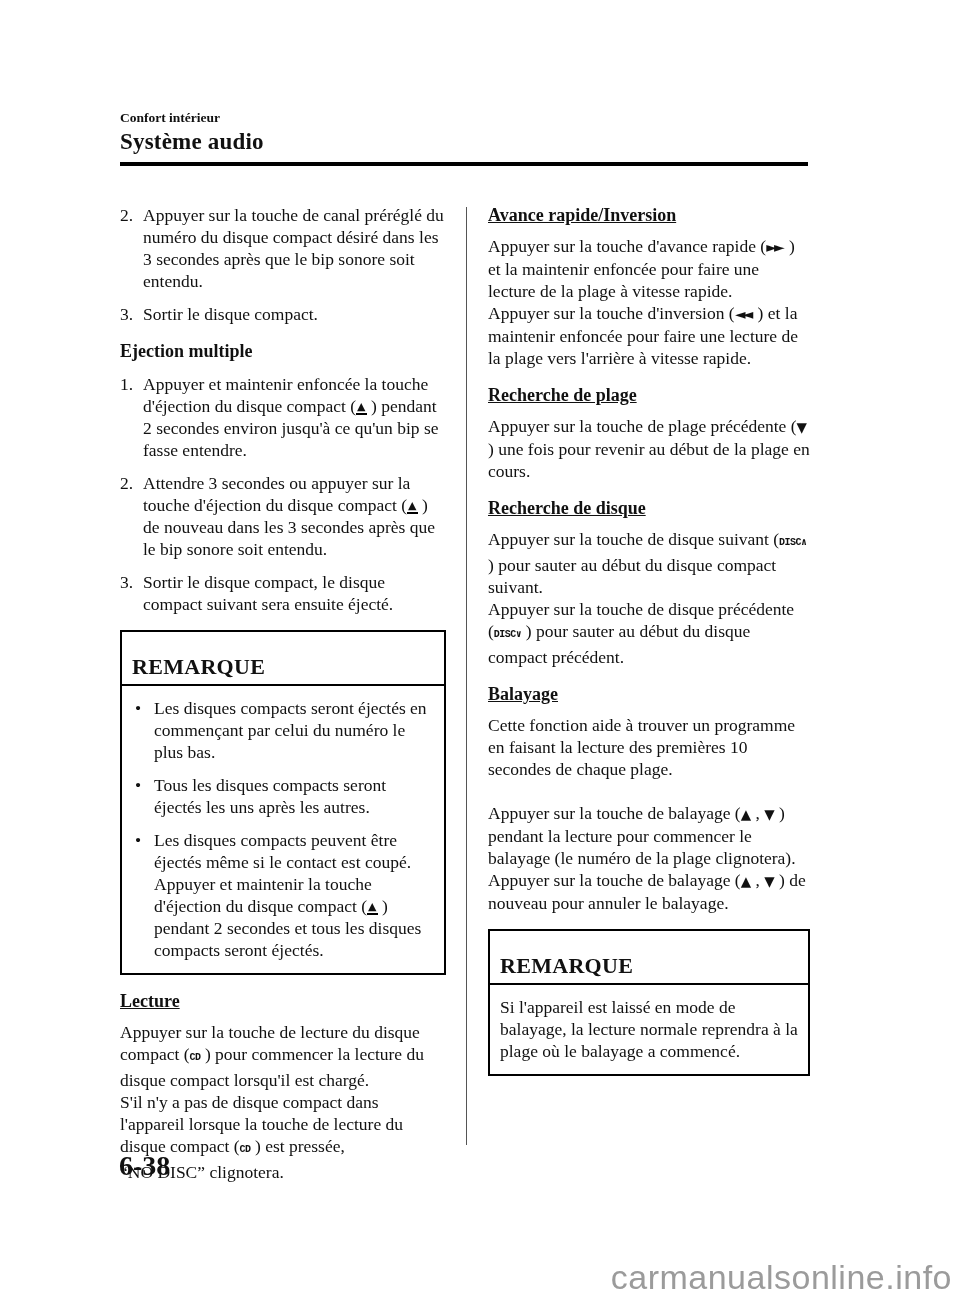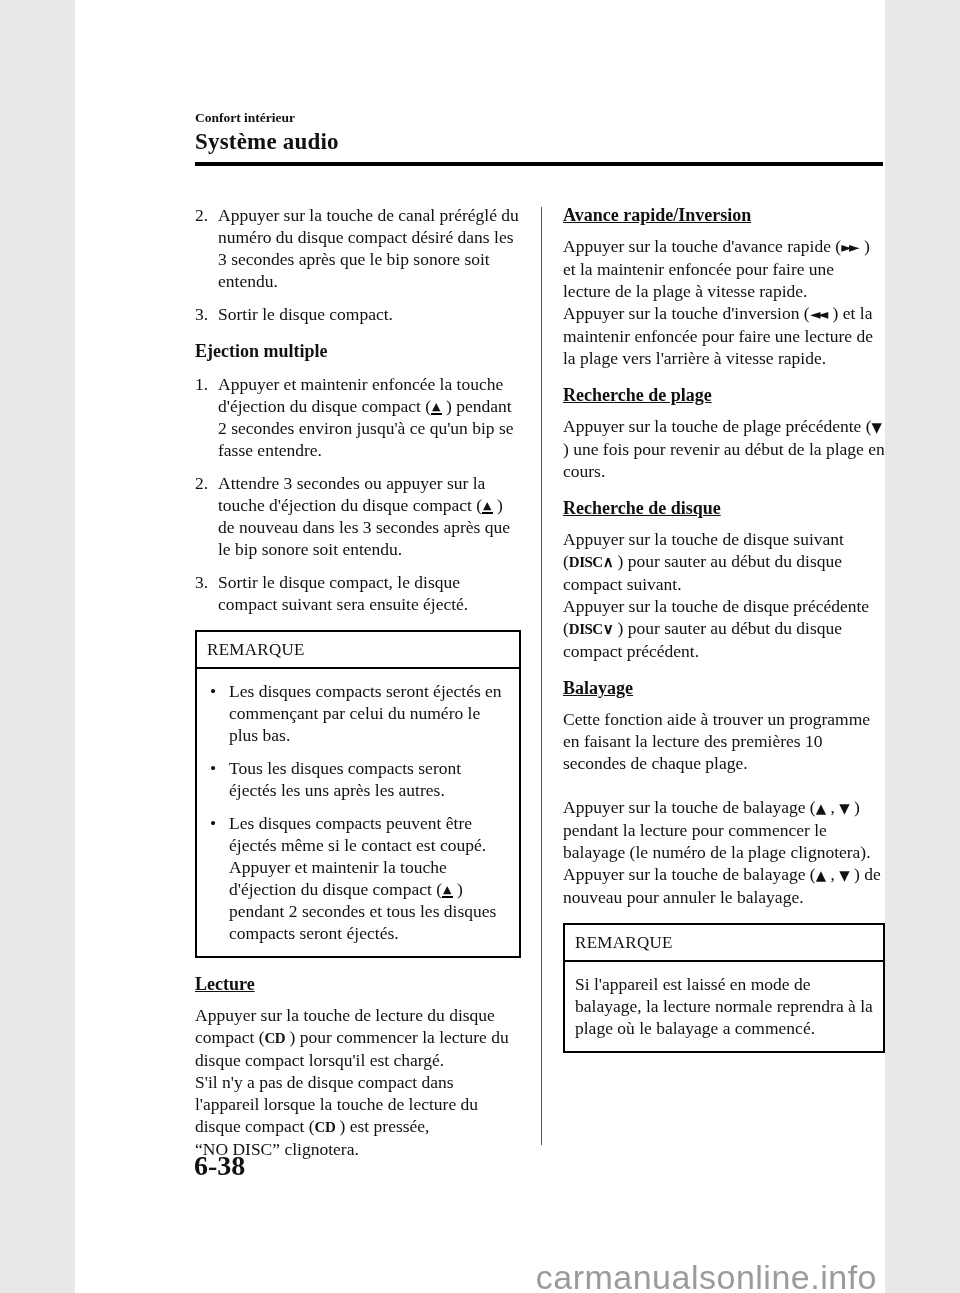--- a/index.html
+++ b/index.html
@@ -1,17 +1,17 @@
 <!DOCTYPE html>
 <html><head>
 <meta charset="utf-8">
 <style>
   html,body { margin:0; padding:0; background:#e8e8e8; }
   .page {
-    position:relative; width:810px; height:1293px; background:#ffffff;
+    position:relative; width:960px; height:1293px; background:#ffffff;
     margin:0 auto; overflow:hidden;
     font-family:"Liberation Serif", serif; color:#111;
   }
   
   .header { position:absolute; left:120px; top:110px; width:688px; }
   .kicker { font-size:13.5px; font-weight:bold; line-height:15px; }
   .doc-title { font-size:23px; font-weight:bold; line-height:26px; margin-top:4px; letter-spacing:0.2px; }
   .rule { margin-top:7px; height:4px; background:#000; }
 
   
@@ -26,29 +26,29 @@
   .li .li-text { flex:1; }
 
   .subhead { font-weight:bold; font-size:18px; margin:15px 0 11px 0; }
   .uhead { font-weight:bold; font-size:18px; text-decoration:underline; margin:15px 0 9px 0; }
   .uhead.first { margin-top:0; }
   .sent { margin:0; }
   .gap { height:22px; }
 
   
   .note { border:2px solid #000; margin-top:15px; background:#fff; }
-  .note-title { font-weight:normal; font-size:17px; padding:7px 10px 6px 10px; border-bottom:2px solid #000; letter-spacing:0.3px; }
+  .note-title { font-weight:bold; font-size:22px; padding:24px 10px 6px 10px; border-bottom:2px solid #000; letter-spacing:0.3px; }
   .note-body { padding:11px 10px 12px 10px; }
   .bullet { display:flex; margin:0 0 11px 0; }
   .bullet:last-child { margin-bottom:0; }
   .bullet .marker { flex:0 0 19px; padding-left:3px; }
   .bullet .b-text { flex:1; }
 
   
-  .btn { font-family:Liberation Serif, serif; font-weight:bold; font-size:15px; letter-spacing:-0.5px; }
+  .btn { font-family:Liberation Mono, monospace; font-weight:bold; font-size:10px; letter-spacing:-0.5px; }
   .sym { font-family:"DejaVu Sans",sans-serif; font-size:13.5px; }
   .sym-ff { font-family:"DejaVu Sans",sans-serif; font-size:14px; letter-spacing:-3px; margin-right:3px; }
   .eject { display:inline-block; font-family:"DejaVu Sans",sans-serif; font-size:11px; line-height:10px; border-bottom:2px solid #000; padding:0 1px 1px 1px; transform:translateY(-2px); }
 
   
   .page-number { position:absolute; left:119px; top:1150px; font-weight:bold; font-size:28px; }
   .watermark { position:absolute; right:8px; top:1258px; font-family:"Liberation Sans",sans-serif; font-size:34px; color:#9b9b9b; letter-spacing:0.5px; }
 </style>
 </head>
 <body>

